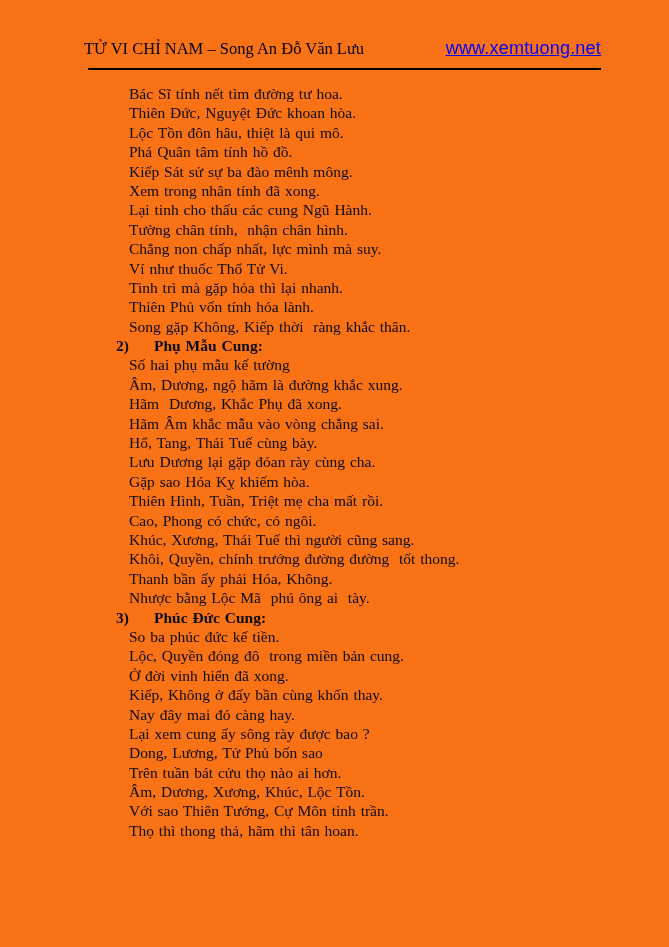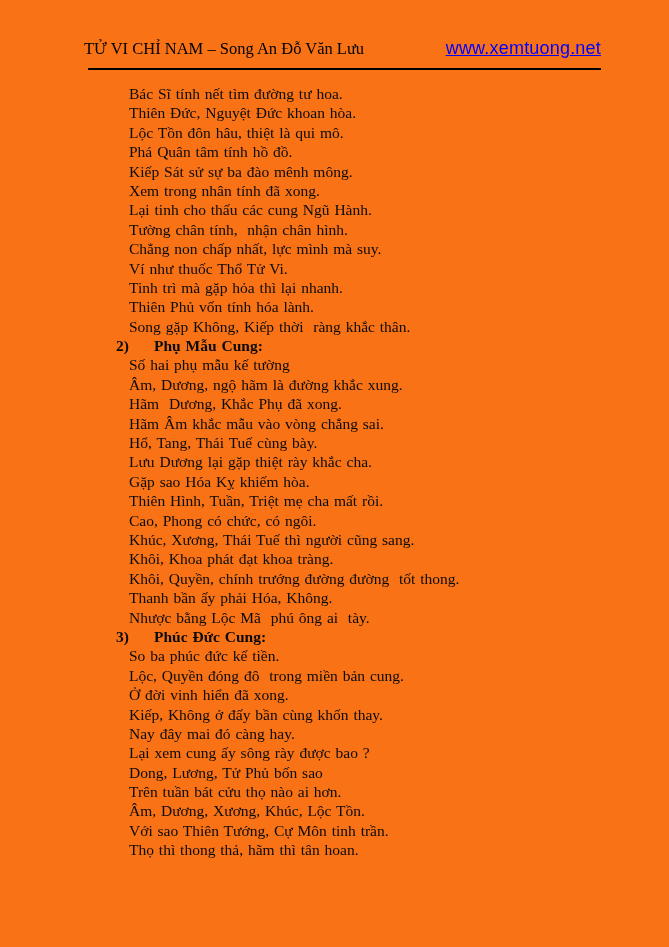--- a/index.html
+++ b/index.html
@@ -86,26 +86,25 @@
       <div class="line verse">Ví như thuốc Thổ Tử Vi.</div>
       <div class="line verse">Tinh trì mà gặp hỏa thì lại nhanh.</div>
       <div class="line verse">Thiên Phủ vốn tính hóa lành.</div>
       <div class="line verse">Song gặp Không, Kiếp thời  ràng khắc thân.</div>
       <div class="line heading"><span class="h-num">2)</span><span class="h-label">Phụ Mẫu Cung:</span></div>
       <div class="line verse">Số hai phụ mẫu kế tường</div>
       <div class="line verse">Âm, Dương, ngộ hãm là đường khắc xung.</div>
       <div class="line verse">Hãm  Dương, Khắc Phụ đã xong.</div>
       <div class="line verse">Hãm Âm khắc mẫu vào vòng chẳng sai.</div>
       <div class="line verse">Hổ, Tang, Thái Tuế cùng bày.</div>
-      <div class="line verse">Lưu Dương lại gặp thiệt rày khắc cha.</div>
+      <div class="line verse">Lưu Dương lại gặp đóan rày cùng cha.</div>
       <div class="line verse">Gặp sao Hóa Kỵ khiếm hòa.</div>
       <div class="line verse">Thiên Hình, Tuần, Triệt mẹ cha mất rồi.</div>
       <div class="line verse">Cao, Phong có chức, có ngôi.</div>
       <div class="line verse">Khúc, Xương, Thái Tuế thì người cũng sang.</div>
-      <div class="line verse">Khôi, Khoa phát đạt khoa tràng.</div>
       <div class="line verse">Khôi, Quyền, chính trướng đường đường  tốt thong.</div>
       <div class="line verse">Thanh bần ấy phải Hóa, Không.</div>
       <div class="line verse">Nhược bằng Lộc Mã  phú ông ai  tày.</div>
       <div class="line heading"><span class="h-num">3)</span><span class="h-label">Phúc Đức Cung:</span></div>
       <div class="line verse">So ba phúc đức kế tiền.</div>
       <div class="line verse">Lộc, Quyền đóng đô  trong miền bản cung.</div>
       <div class="line verse">Ở đời vinh hiển đã xong.</div>
       <div class="line verse">Kiếp, Không ở đấy bần cùng khốn thay.</div>
       <div class="line verse">Nay đây mai đó càng hay.</div>
       <div class="line verse">Lại xem cung ấy sông rày được bao ?</div>

